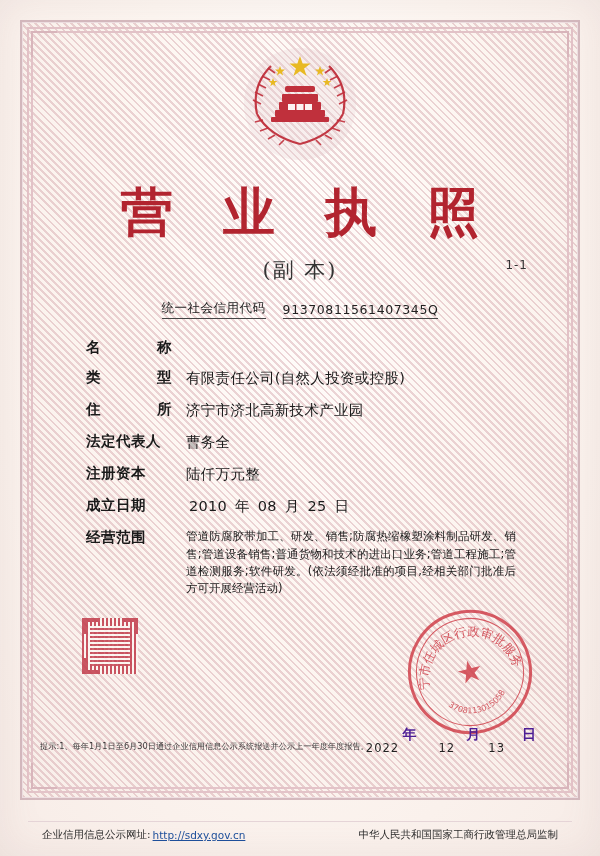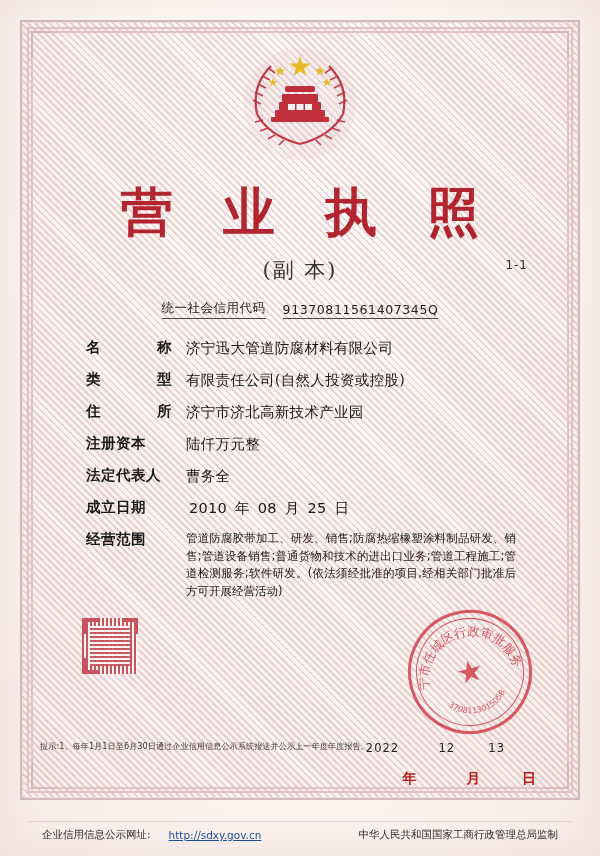--- a/index.html
+++ b/index.html
@@ -193,23 +193,22 @@
     font-size: 30px; line-height: 1;
     color: #cf3b46;
   }
   .stamp-arc-svg { position: absolute; inset: 0; }
   .stamp-arc-svg text { font-size: 13px; fill: #cf3b46; font-family: "DejaVu Sans", sans-serif; }
   .stamp-arc-svg text.small { font-size: 8.5px; }
 
   
   .issue-date {
     position: absolute; right: 62px; top: 726px;
-    font-size: 14px; color: #b91c1c; letter-spacing: 2px;
+    font-size: 14px; color: #4c1d95; letter-spacing: 2px;
     font-weight: 600;
-    margin-top: 44px;
   }
   .printed-date {
     position: absolute; right: 95px; top: 741px;
     font-size: 11.5px; color: #222; letter-spacing: 1px;
   }
 
   
   .notes {
     position: absolute; left: 40px; right: 40px; top: 740px;
     font-size: 8.2px; color: #3a3a3a; line-height: 1.7;
@@ -218,21 +217,21 @@
   .notes .n { display: block; }
 
   
   .bottom {
     position: absolute; left: 0; right: 0; bottom: 14px;
     padding: 0 42px;
     display: flex; justify-content: space-between; align-items: center;
     font-size: 10.5px; color: #2a2a2a;
   }
   .bottom a { color: #1c4f9c; text-decoration: underline; }
-  .bottom .left { display: flex; align-items: center; gap: 18px; }
+  .bottom .left { display: flex; align-items: center; gap: 2px; }
   .sep-line {
     position: absolute; left: 28px; right: 28px; bottom: 34px;
     border-top: 1px solid #e6d5d8;
   }
   .paper-shadow {
     position: absolute; inset: 0;
     box-shadow: inset 0 0 40px rgba(140,110,110,.10);
     pointer-events: none;
   }
 </style>
@@ -298,47 +297,46 @@
     <span class="code-label">统一社会信用代码</span>
     <span class="code-value">91370811561407345Q</span>
   </div>
 
   <div class="fields">
     <div class="row">
       <div class="k spread">
         <span>名</span>
         <span>称</span>
       </div>
-      <div class="v">济宁迅大管道防腐材料有限公司</div>
     </div>
 
     <div class="row">
       <div class="k spread">
         <span>类</span>
         <span>型</span>
       </div>
       <div class="v">有限责任公司(自然人投资或控股)</div>
     </div>
 
     <div class="row">
       <div class="k spread">
         <span>住</span>
         <span>所</span>
       </div>
       <div class="v">济宁市济北高新技术产业园</div>
     </div>
 
     <div class="row">
+      <div class="k">法定代表人</div>
+      <div class="v">曹务全</div>
+    </div>
+
+    <div class="row">
       <div class="k">注册资本</div>
       <div class="v">陆仟万元整</div>
-    </div>
-
-    <div class="row">
-      <div class="k">法定代表人</div>
-      <div class="v">曹务全</div>
     </div>
 
     <div class="row">
       <div class="k">成立日期</div>
       <div class="v dateline">
         <span class="num">2010</span>
         <span>年</span>
         <span class="num">08</span>
         <span>月</span>
         <span class="num">25</span>

